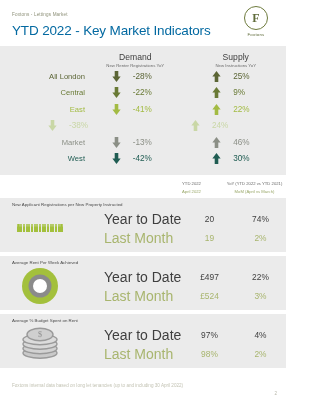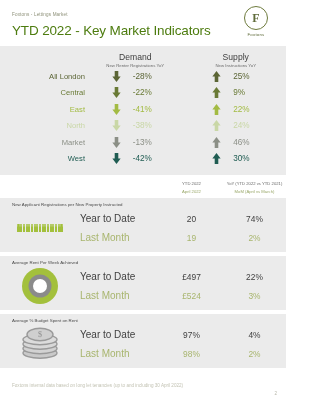--- a/index.html
+++ b/index.html
@@ -6,21 +6,21 @@
   body{
     width:286px;height:400px;
     background:#ffffff;
     font-family:"Liberation Sans", sans-serif;
     overflow:hidden;
     position:relative;
   }
   
   .header{position:relative;padding:12px 12px 0 12px;height:46px;box-sizing:border-box;}
   .breadcrumb{font-size:4.6px;color:#8d9078;letter-spacing:.15px;}
-  .page-title{font-size:13.5px;color:#4d7c0f;margin-top:6px;letter-spacing:-.15px;font-weight:400;}
+  .page-title{font-size:13.5px;color:#0369a1;margin-top:6px;letter-spacing:-.15px;font-weight:400;}
   .logo{position:absolute;right:10px;top:6px;width:40px;text-align:center;}
   .logo-circle{
     width:22px;height:22px;border-radius:50%;
     border:1.4px solid #6e7b3d;margin:0 auto;
     display:flex;align-items:center;justify-content:center;
     font-size:12px;color:#5f6b3a;font-family:"Liberation Serif",serif;font-weight:700;
   }
   .logo-text{font-size:4.4px;color:#5f6b3a;margin-top:2px;letter-spacing:.2px;}
   
   .sd-block{background:#ebebeb;margin:0;padding:6px 0 8px 0;}
@@ -40,21 +40,21 @@
   .mh .col{flex:1;text-align:center;}
   .mh .a{font-size:4.2px;color:#6a6a6a;}
   .mh .b{font-size:4.2px;color:#9aa86a;margin-top:3px;}
   
   .panel{background:#ebebeb;margin-bottom:4px;padding:4px 0 4px 0;position:relative;}
   .panel-title{font-size:4.4px;color:#4a4a4a;padding-left:12px;margin-bottom:1px;}
   .panel-body{display:flex;align-items:center;}
   .panel-icon{width:80px;height:40px;display:flex;align-items:center;justify-content:center;flex:0 0 auto;}
   .panel-rows{flex:1;}
   .prow{display:flex;align-items:center;height:19px;}
-  .prow .label{width:80px;font-size:10px;padding-left:0;}
+  .prow .label{width:80px;font-size:14px;padding-left:0;margin-left:24px;}
   .prow .v1{flex:1;text-align:center;font-size:8.4px;}
   .prow .v2{flex:1;text-align:center;font-size:8.4px;}
   .prow.ytd .label,.prow.ytd .v1,.prow.ytd .v2{color:#3f3f3f;}
   .prow.lm .label,.prow.lm .v1,.prow.lm .v2{color:#a8b56e;}
   
   .footer{position:absolute;left:12px;bottom:12px;font-size:4.6px;color:#c3c3b4;}
   .pagenum{position:absolute;right:9px;bottom:4px;font-size:4.6px;color:#b8b8ab;}
   .people{display:flex;gap:.6px;}
   .person{width:2.1px;}
   .person .h{width:2.1px;height:2.1px;border-radius:50%;background:#a3c03c;}
@@ -124,21 +124,20 @@
           <div class="val" style="color:#a3bb43">-41%</div>
         </div>
         <div class="col">
           <svg class="arrow" viewBox="0 0 10 12">
             <path d="M5 0 L9.6 6 H7 v6 H3 V6 H0.4 Z" fill="#a3bb43"></path>
           </svg>
           <div class="val" style="color:#a3bb43">22%</div>
         </div>
       </div>
       <div class="sd-row">
-        <div class="region" style="color:#c9d7a6">North</div>
         <div class="col">
           <svg class="arrow" viewBox="0 0 10 12">
             <path d="M3 0 h4 v6 h2.6 L5 12 L0.4 6 H3 Z" fill="#c9d7a6"></path>
           </svg>
           <div class="val" style="color:#c9d7a6">-38%</div>
         </div>
         <div class="col">
           <svg class="arrow" viewBox="0 0 10 12">
             <path d="M5 0 L9.6 6 H7 v6 H3 V6 H0.4 Z" fill="#c9d7a6"></path>
           </svg>

